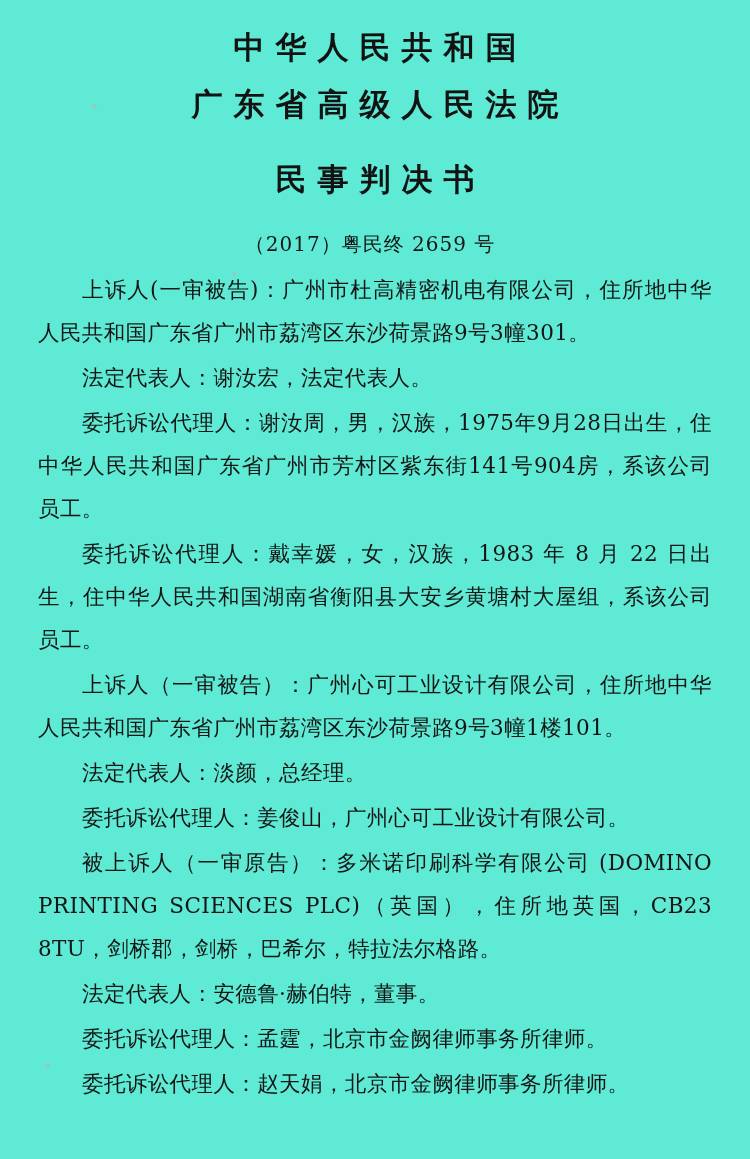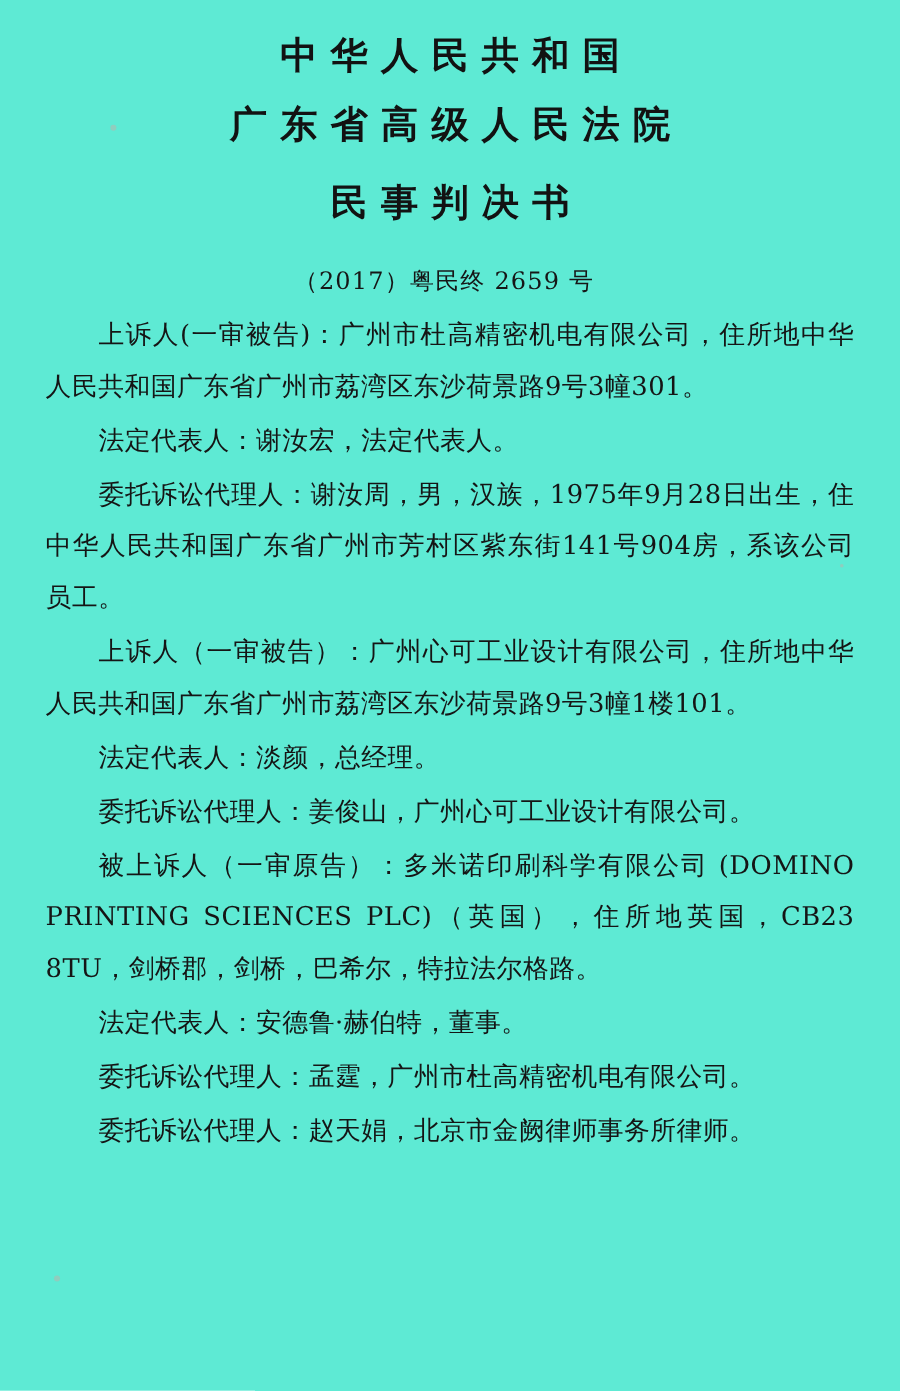--- a/index.html
+++ b/index.html
@@ -36,21 +36,21 @@
   .title-line {
     font-size: 31px;
     font-weight: 700;
     letter-spacing: 11px;
     line-height: 1.0;
     margin: 0 0 26px 0;
     color: #121212;
     text-indent: 11px;
     font-family: "DejaVu Serif", "Liberation Serif", serif;
   }
-  .title-line.t2 { margin-bottom: 34px; }
+  .title-line.t2 { margin-bottom: 44px; }
   .title-line.t3 { margin-bottom: 30px; }
 
   .case-no {
     text-align: center;
     font-size: 20px;
     letter-spacing: 1px;
     margin: 36px 10px 10px 0;
     color: #161616;
   }
   .body-text {
@@ -81,22 +81,23 @@
     <div class="title-line t2">广东省高级人民法院</div>
     <div class="title-line t3">民事判决书</div>
   </div>
 
   <div class="case-no">（2017）粤民终 2659 号</div>
 
   <div class="body-text">
     <p class="para">上诉人(一审被告)：广州市杜高精密机电有限公司，住所地中华人民共和国广东省广州市荔湾区东沙荷景路9号3幢301。</p>
     <p class="para">法定代表人：谢汝宏，法定代表人。</p>
     <p class="para">委托诉讼代理人：谢汝周，男，汉族，1975年9月28日出生，住中华人民共和国广东省广州市芳村区紫东街141号904房，系该公司员工。</p>
+    <p class="para">委托诉讼代理人：戴幸媛，女，汉族，1983 年 8 月 22 日出生，住中华人民共和国湖南省衡阳县大安乡黄塘村大屋组，系该公司员工。</p>
     <p class="para">上诉人（一审被告）：广州心可工业设计有限公司，住所地中华人民共和国广东省广州市荔湾区东沙荷景路9号3幢1楼101。</p>
     <p class="para">法定代表人：淡颜，总经理。</p>
     <p class="para">委托诉讼代理人：姜俊山，广州心可工业设计有限公司。</p>
     <p class="para">被上诉人（一审原告）：多米诺印刷科学有限公司 (DOMINO PRINTING SCIENCES PLC)（英国），住所地英国，CB23 8TU，剑桥郡，剑桥，巴希尔，特拉法尔格路。</p>
     <p class="para">法定代表人：安德鲁·赫伯特，董事。</p>
-    <p class="para">委托诉讼代理人：孟霆，广州市杜高精密机电有限公司。</p>
+    <p class="para">委托诉讼代理人：孟霆，北京市金阙律师事务所律师。</p>
     <p class="para">委托诉讼代理人：赵天娟，北京市金阙律师事务所律师。</p>
   </div>
 
 </div>
 
 </body></html>

